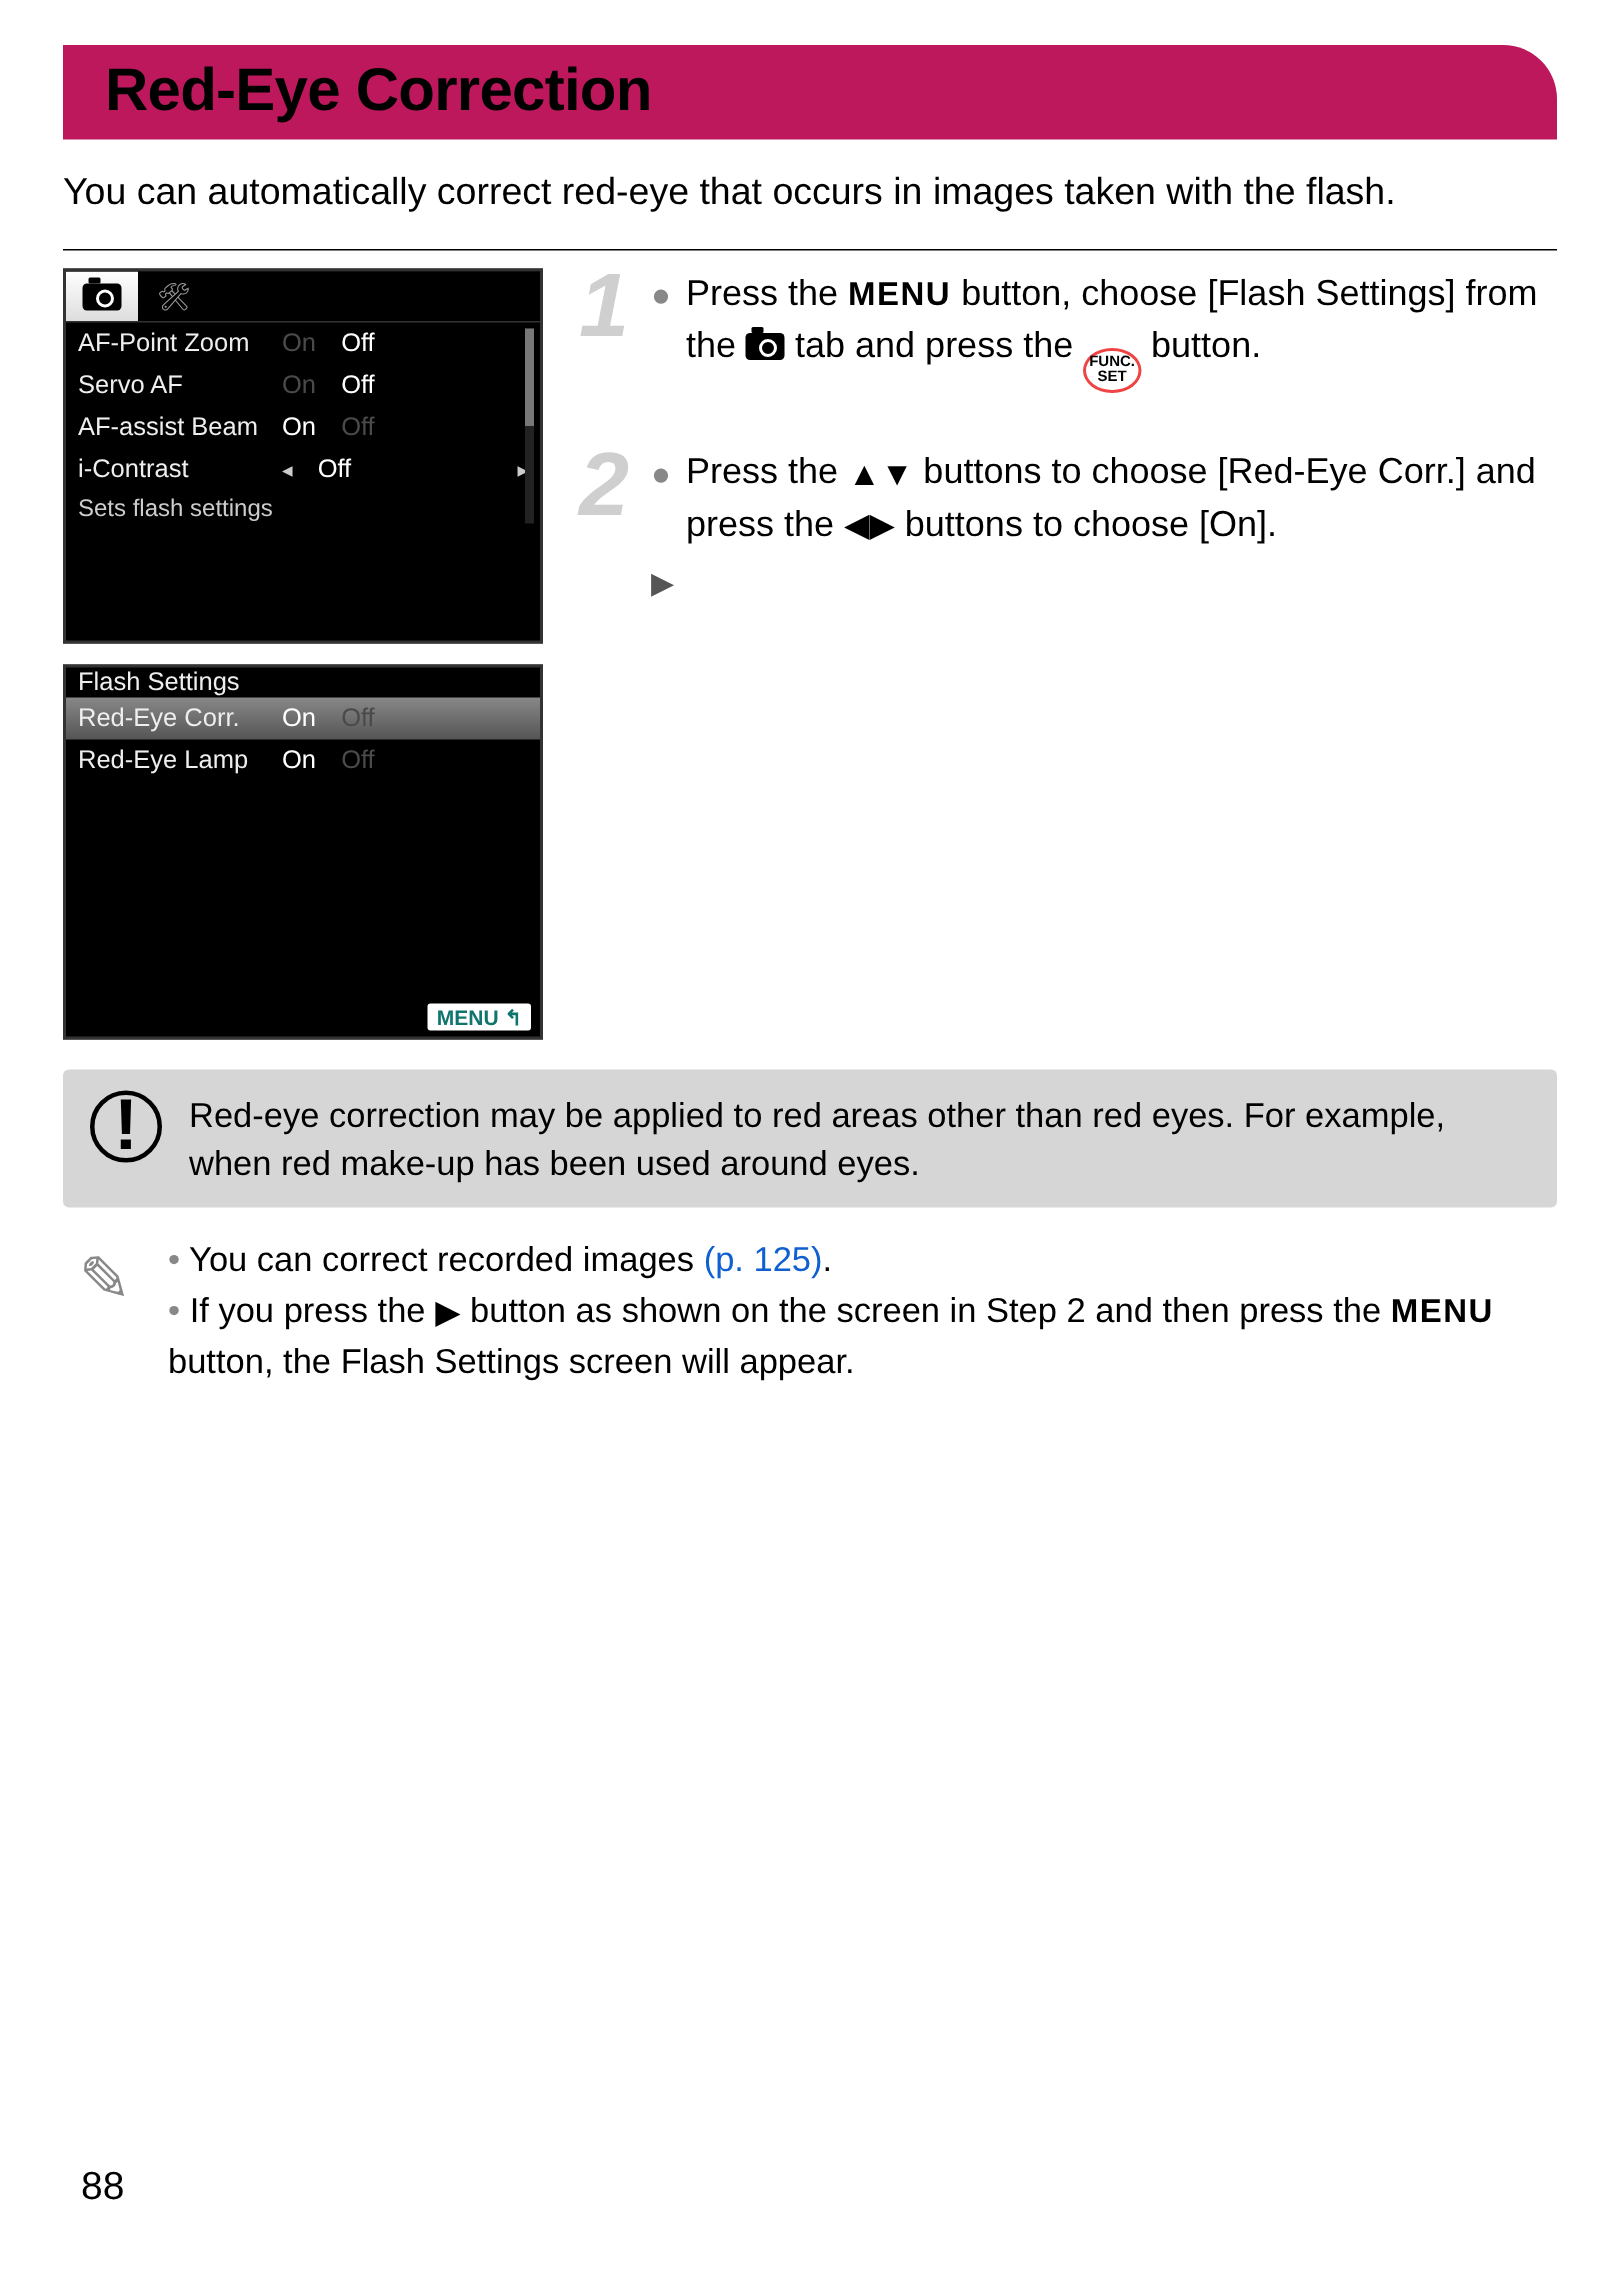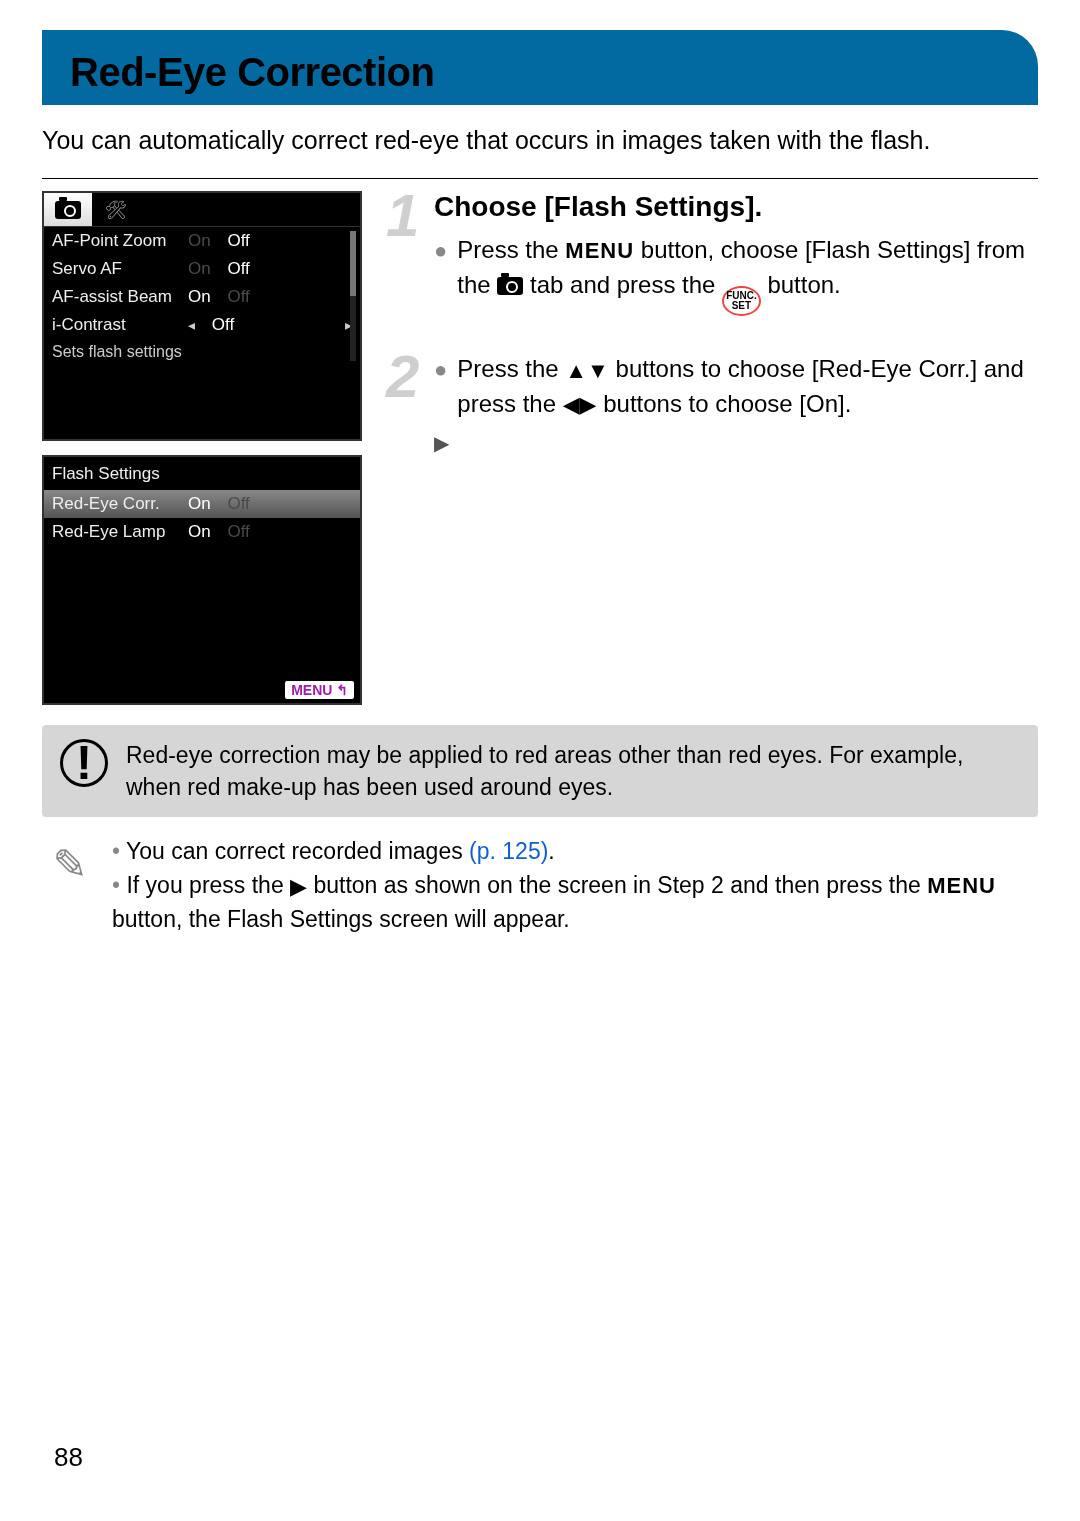--- a/index.html
+++ b/index.html
@@ -6,23 +6,23 @@
   body {
     font-family: Arial, Helvetica, sans-serif;
     background: #fff;
     width: 1080px;
     height: 1521px;
     position: relative;
     padding: 30px 42px 0 42px;
     color: #000;
   }
   .title-bar {
-    background: #0369a1;
+    background: #be185d;
     border-top-right-radius: 36px;
-    padding: 20px 28px 10px 28px;
+    padding: 8px 28px 10px 28px;
     margin-bottom: 18px;
   }
   .title-bar h1 {
     font-size: 40px;
     font-weight: 900;
     letter-spacing: -0.5px;
     color: #000;
   }
   .intro {
     font-size: 25px;
@@ -110,28 +110,28 @@
   }
   .lcd .caret {
     color:#ccc;
     font-size:14px;
   }
   .lcd .menu-back {
     position:absolute;
     right:6px;
     bottom:4px;
     background:#fff;
-    color:#a21caf;
+    color:#0f766e;
     font-size:14px;
     font-weight:bold;
     padding:1px 6px;
     border-radius:2px;
   }
   .lcd .title-row {
-    height: 33px;
+    height: 20px;
     display:flex;
     align-items:center;
     padding:0 8px;
     font-size:17px;
     color:#eee;
   }
   .steps {
     flex: 1;
   }
   .step {
@@ -298,21 +298,20 @@
       <div class="row sel"><span class="label">Red-Eye Corr.</span><span class="on">On</span>&nbsp;<span class="off dim">Off</span></div>
       <div class="row"><span class="label">Red-Eye Lamp</span><span class="on">On</span>&nbsp;<span class="off dim">Off</span></div>
       <div class="menu-back">MENU ↰</div>
     </div>
 
   </div>
 
   <div class="steps">
     <div class="step">
       <div class="num">1</div>
-      <h2>Choose [Flash Settings].</h2>
       <div class="bullet">
         <span class="dot">●</span>
         <span>
           <span>Press the </span>
           <span class="icn menu">MENU</span>
           <span> button, choose [Flash Settings] from the </span>
           <span class="icn cam"></span>
           <span> tab and press the </span>
           <span class="icn funcset">
               <span>FUNC.</span>

